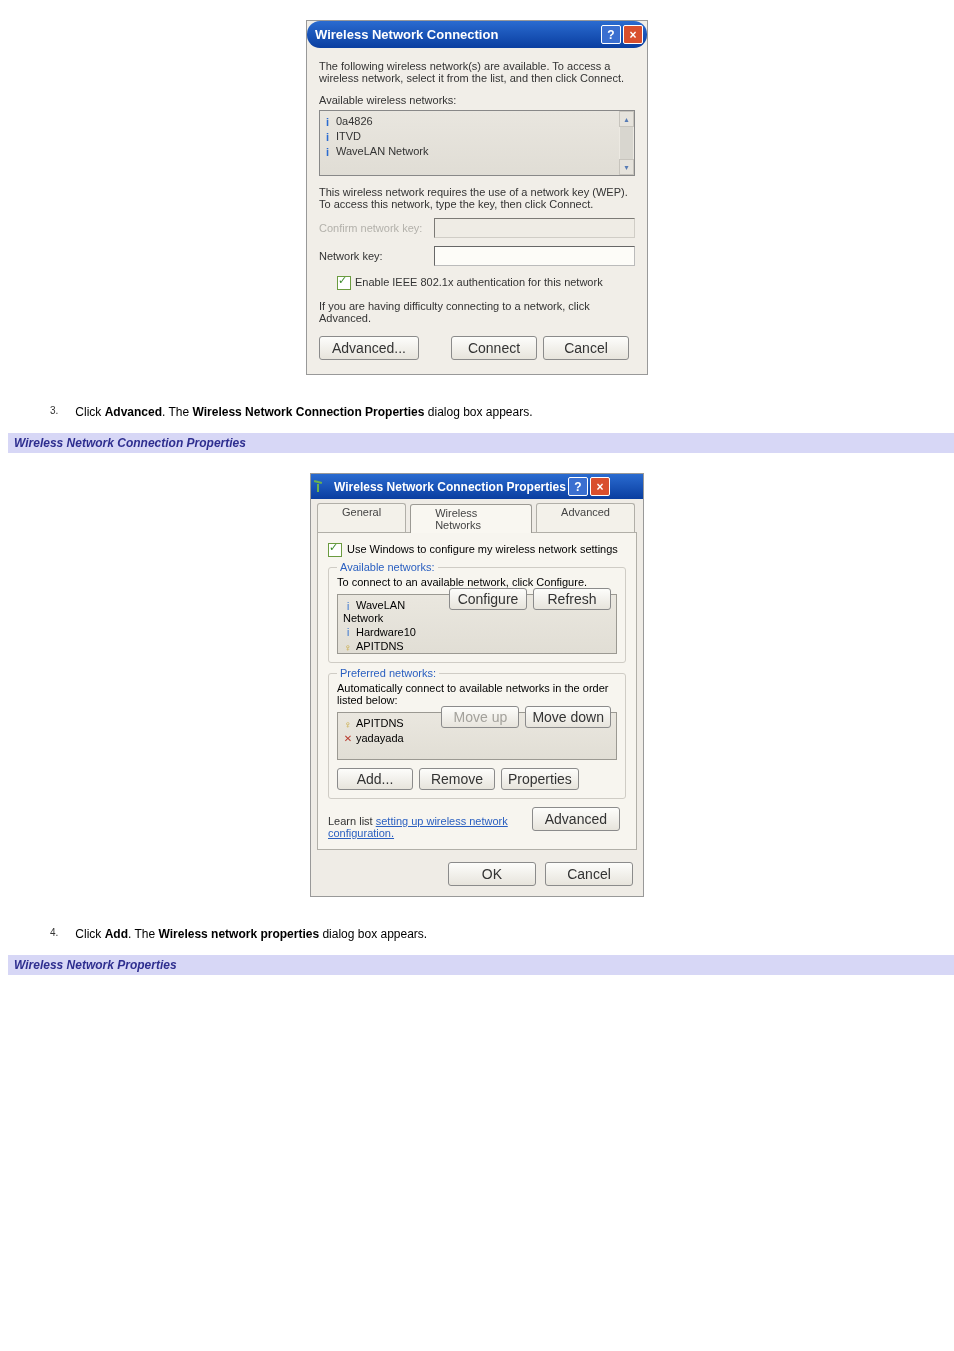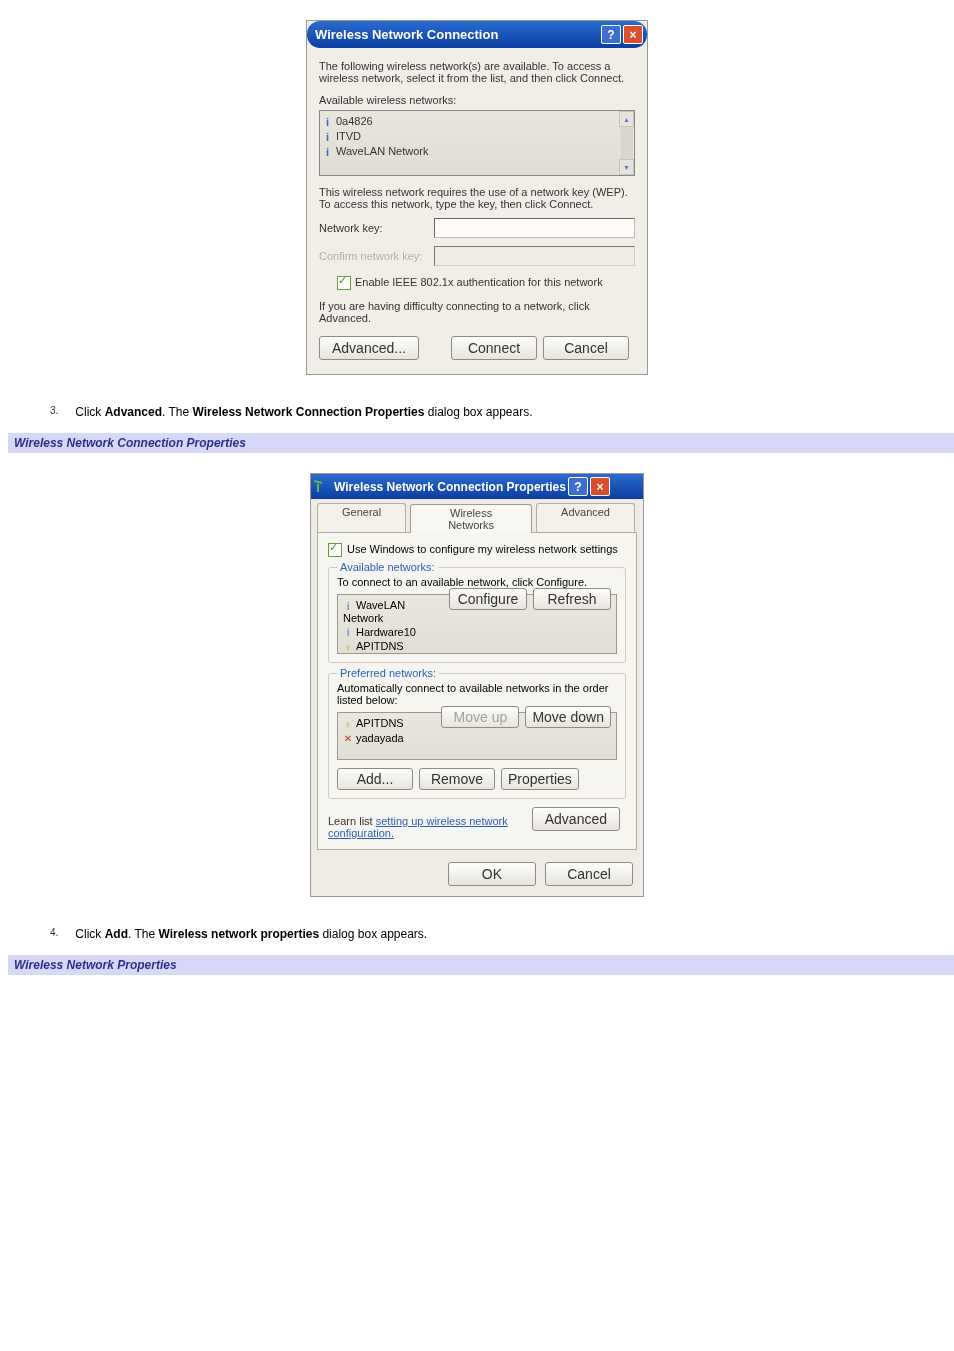--- a/index.html
+++ b/index.html
@@ -200,21 +200,20 @@
     border-top-left-radius: 3px;
     border-top-right-radius: 3px;
     margin-right: 4px;
     color: #444;
   }
   .tab.active {
     background: #f9f7f1;
     border-color: #9c9a94;
     position: relative;
     top: 1px;
-    text-align: center;
   }
   .tabpanel {
     border: 1px solid #b1afa8;
     background: #f7f5ef;
     margin: 0 6px 6px 6px;
     padding: 10px 10px 10px 10px;
   }
   .chk2 .box2 {
     display: inline-block;
     width: 12px; height: 12px;
@@ -297,26 +296,26 @@
       <div class="item"><span class="sig-icon">i</span><span>0a4826</span></div>
       <div class="item"><span class="sig-icon">i</span><span>ITVD</span></div>
       <div class="item"><span class="sig-icon">i</span><span>WaveLAN Network</span></div>
       <div class="scroll">
         <div class="arrow">▴</div>
         <div class="thumb"></div>
         <div class="arrow">▾</div>
       </div>
     </div>
     <div style="margin-top:10px">This wireless network requires the use of a network key (WEP). To access this network, type the key, then click Connect.</div>
+    <div class="fld disabled">
+      <label>Confirm network key:</label>
+      <div class="input"></div>
+    </div>
     <div class="fld">
       <label>Network key:</label>
-      <div class="input"></div>
-    </div>
-    <div class="fld disabled">
-      <label>Confirm network key:</label>
       <div class="input"></div>
     </div>
     <div class="chk">
       <span class="box"></span><span>Enable IEEE 802.1x authentication for this network</span>
     </div>
     <div style="margin-top:10px">If you are having difficulty connecting to a network, click Advanced.</div>
     <div class="btnrow">
       <div class="xp-btn">Advanced...</div>
       <div style="flex:1"></div>
       <div class="xp-btn">Connect</div>

